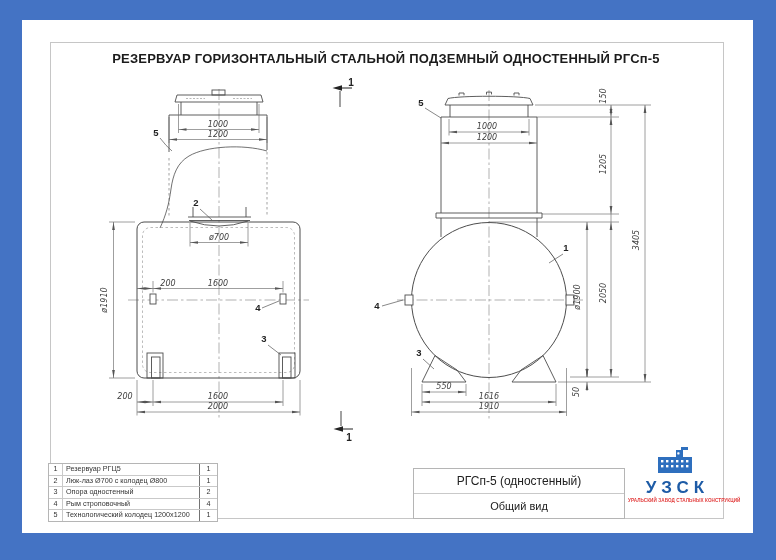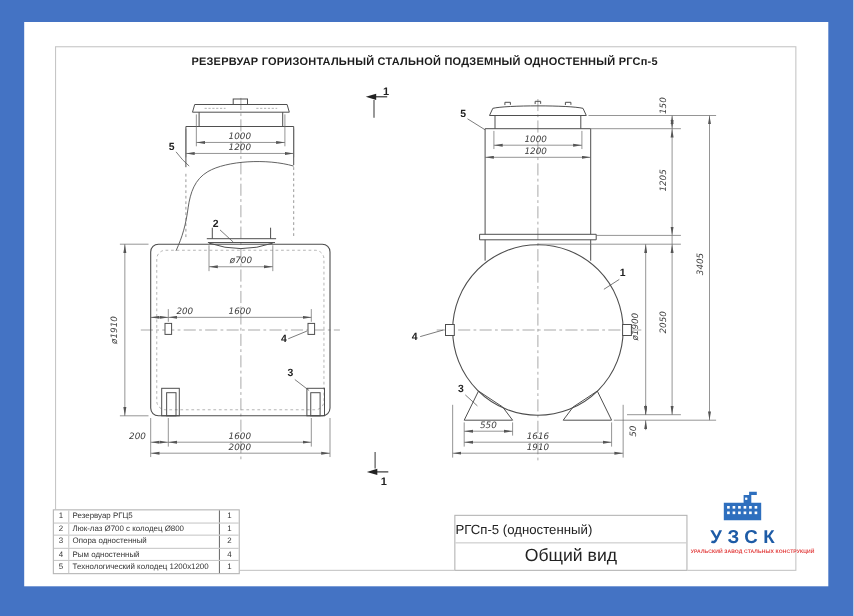--- a/index.html
+++ b/index.html
@@ -1,35 +1,35 @@
 <!DOCTYPE html>
 <html><head>
 <meta charset="utf-8">
 <style>
   html,body{margin:0;padding:0;}
   .stage{position:relative;width:776px;height:560px;background:#4473c4;overflow:hidden;
          font-family:"Liberation Sans",sans-serif;}
   .page{position:absolute;left:22px;top:20px;width:731px;height:513px;background:#ffffff;}
   .frame{position:absolute;left:50px;top:42px;width:672px;height:475px;border:1px solid #c6c6c6;}
   .draw-title{position:absolute;left:50px;top:51px;width:672px;text-align:center;
-              font-size:10px;font-weight:600;color:#1c1c1c;letter-spacing:.2px;}
+              font-size:13px;font-weight:600;color:#1c1c1c;letter-spacing:.2px;}
   svg.draw{position:absolute;left:0;top:0;}
   
   .pt{position:absolute;left:48px;top:463px;width:168px;border:1px solid #b5b5b5;
       font-size:7.2px;color:#333;background:#fff;}
   .pt-row{display:flex;height:10.6px;line-height:10.6px;border-bottom:1px solid #c9c9c9;}
   .pt-row:last-child{border-bottom:none;}
   .pt-num{width:13px;text-align:center;border-right:1px solid #c9c9c9;}
   .pt-name{flex:1;padding-left:3px;white-space:nowrap;overflow:hidden;border-right:1px solid #737373;}
   .pt-qty{width:17px;text-align:center;}
   
   .tb{position:absolute;left:413px;top:468px;width:210px;height:49px;border:1px solid #b5b5b5;
       color:#222;background:#fff;}
-  .tb-r1{height:24px;line-height:24px;text-align:left;font-size:12px;border-bottom:1px solid #c9c9c9;}
-  .tb-r2{height:24px;line-height:24px;text-align:center;font-size:16px;}
+  .tb-r1{height:24px;line-height:24px;text-align:center;font-size:12px;border-bottom:1px solid #c9c9c9;}
+  .tb-r2{height:24px;line-height:24px;text-align:center;font-size:11px;}
   
   .logo{position:absolute;left:628px;top:446px;width:94px;text-align:center;}
   .logo-abbr{font-size:17px;font-weight:bold;letter-spacing:5px;color:#1d5ba6;line-height:20px;
              margin-left:5px;}
   .logo-tag{font-size:4.6px;font-weight:bold;color:#e23b3b;white-space:nowrap;letter-spacing:.1px;}
   
   .dimtxt{font-family:"DejaVu Sans",sans-serif;font-style:italic;font-size:8px;fill:#3d3d3d;}
   .callout{font-family:"Liberation Sans",sans-serif;font-weight:bold;font-size:9.5px;fill:#222;}
   .seclab{font-family:"Liberation Sans",sans-serif;font-weight:bold;font-size:10px;fill:#222;}
 </style>
@@ -275,21 +275,21 @@
       <div class="pt-name">Люк-лаз Ø700 с колодец Ø800</div>
       <div class="pt-qty">1</div>
     </div>
     <div class="pt-row">
       <div class="pt-num">3</div>
       <div class="pt-name">Опора одностенный</div>
       <div class="pt-qty">2</div>
     </div>
     <div class="pt-row">
       <div class="pt-num">4</div>
-      <div class="pt-name">Рым одностенный</div>
+      <div class="pt-name">Рым строповочный</div>
       <div class="pt-qty">4</div>
     </div>
     <div class="pt-row">
       <div class="pt-num">5</div>
       <div class="pt-name">Технологический колодец 1200x1200</div>
       <div class="pt-qty">1</div>
     </div>
   </div>
 
   <div class="tb">

